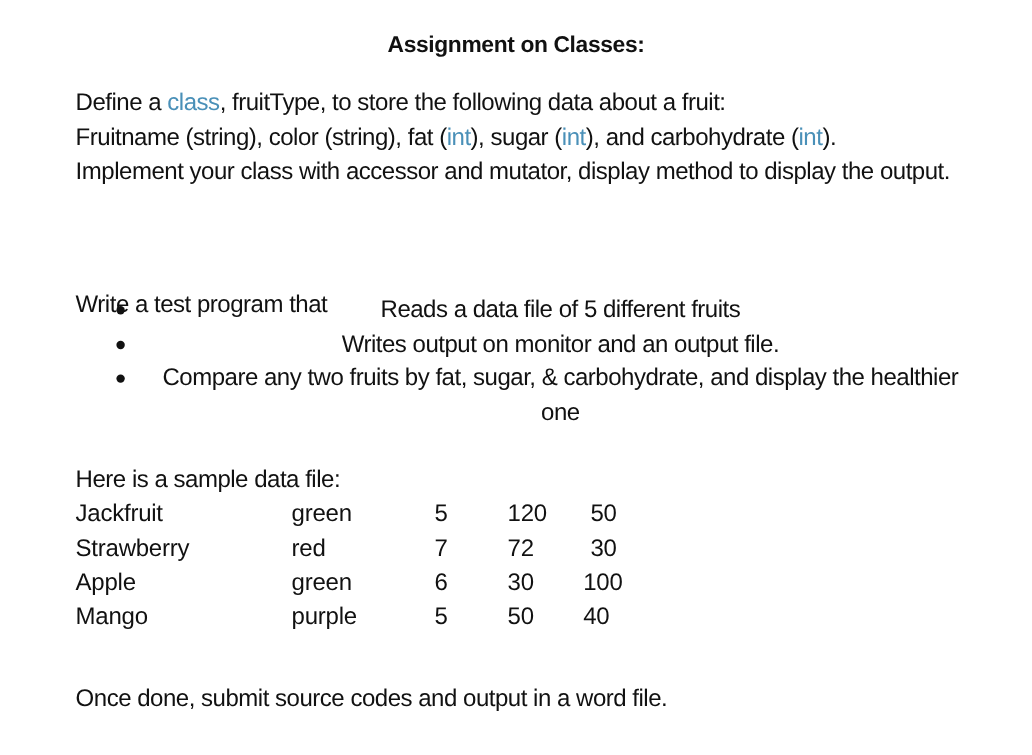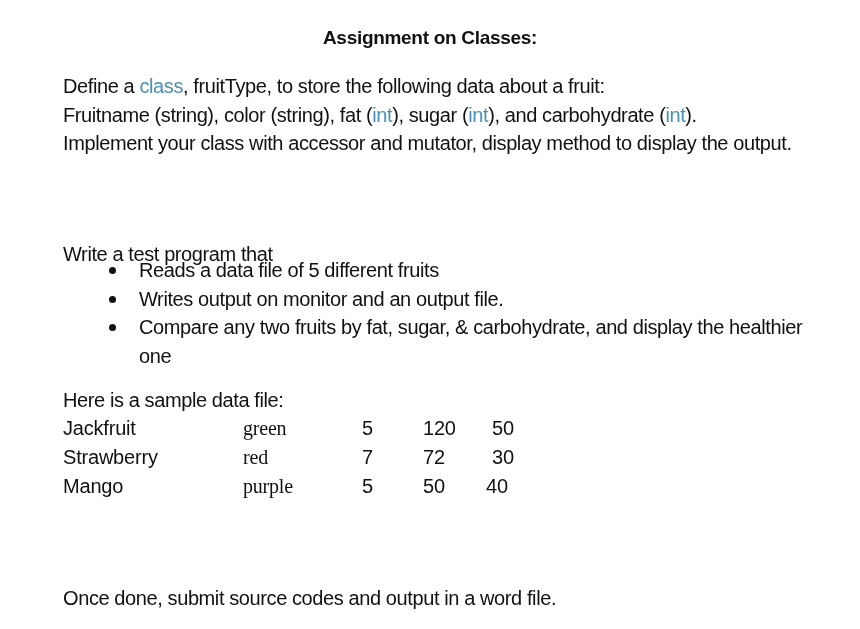--- a/index.html
+++ b/index.html
@@ -38,27 +38,28 @@
       line-height: 28.5px;
       letter-spacing: -0.4px;
     }
     .p1 { top: 72px; }
     .p2 { top: 211px; margin-top: 29px; }
     .kw { color: #4a90b8; }
     ul.bullets {
       position: absolute;
       left: 63px;
       top: 240px;
-      margin: 16px;
+      margin: 4px;
       padding: 0;
       list-style: none;
       width: 740px;
       font-size: 20px;
       line-height: 28.5px;
       letter-spacing: -0.4px;
+      text-align: center;
     }
     ul.bullets li {
       position: relative;
       padding-left: 60px;
     }
     ul.bullets li .dot {
       position: absolute;
       left: 30px;
       top: 11px;
       width: 7px;
@@ -83,28 +84,28 @@
       letter-spacing: -0.2px;
     }
     table.data td {
       padding: 0;
       height: 28.8px;
       line-height: 28.8px;
       vertical-align: middle;
       white-space: nowrap;
     }
     td.c-name { width: 180px; }
-    td.c-color { width: 119px; font-family: Liberation Serif, serif; }
+    td.c-color { width: 119px; }
     td.c-fat { width: 61px; }
     td.c-sugar { width: 63px; }
     td.c-carb { width: 50px; }
     .closing {
       position: absolute;
       left: 63px;
-      top: 584px;
+      top: 568px;
       font-size: 20px;
       line-height: 28px;
       letter-spacing: -0.4px;
     }
   </style>
 </head>
 <body>
 
 <div class="doc">
 
@@ -136,20 +137,27 @@
         <td class="c-carb" style="padding-left:6px">50</td>
       </tr>
       <tr>
         <td class="c-name">Strawberry</td>
         <td class="c-color">red</td>
         <td class="c-fat">7</td>
         <td class="c-sugar">72</td>
         <td class="c-carb" style="padding-left:6px">30</td>
       </tr>
       <tr>
+        <td class="c-name">Apple</td>
+        <td class="c-color">green</td>
+        <td class="c-fat">6</td>
+        <td class="c-sugar">30</td>
+        <td class="c-carb">100</td>
+      </tr>
+      <tr>
         <td class="c-name">Mango</td>
         <td class="c-color">purple</td>
         <td class="c-fat">5</td>
         <td class="c-sugar">50</td>
         <td class="c-carb">40</td>
       </tr>
     </tbody>
   </table>
 
   <div class="closing">Once done, submit source codes and output in a word file.</div>

